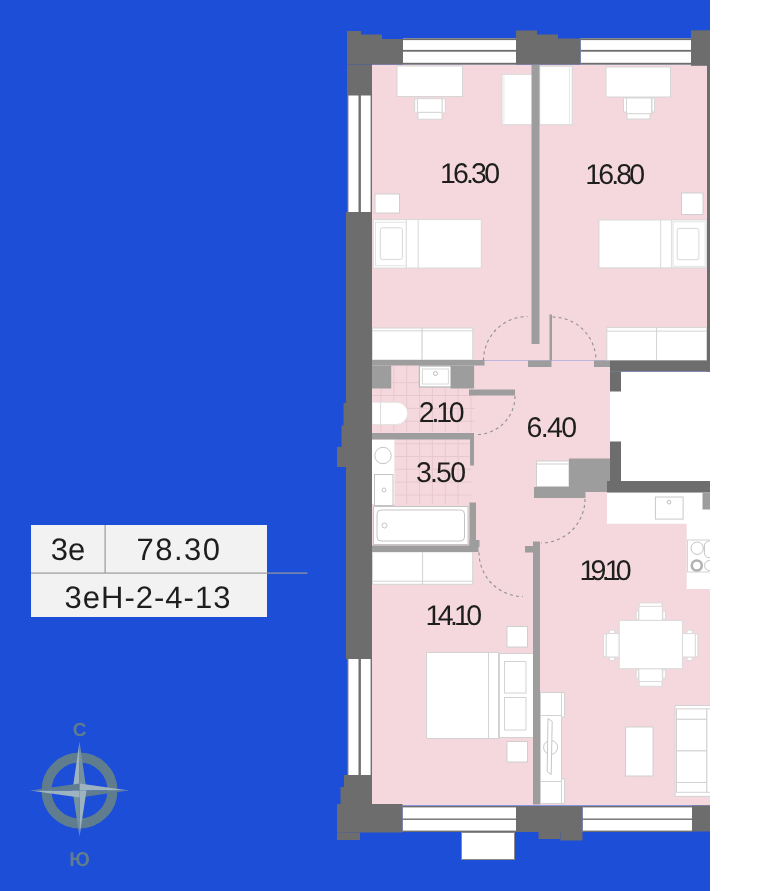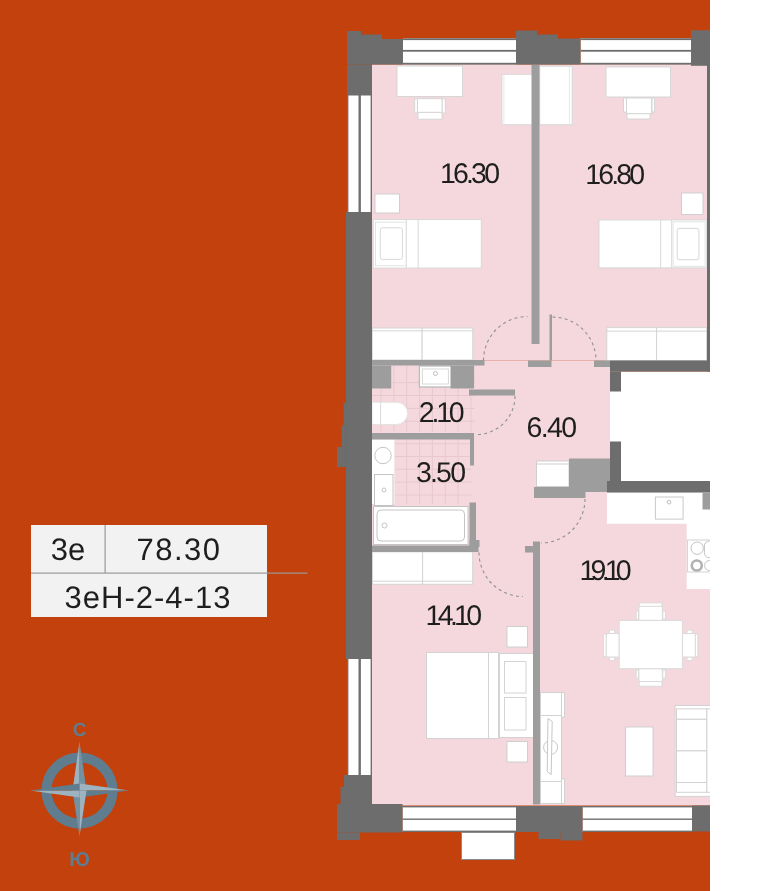--- a/index.html
+++ b/index.html
@@ -1,16 +1,16 @@
 <!DOCTYPE html>
 <html><head>
 <meta charset="utf-8">
 <style>
   html,body{margin:0;padding:0;background:#ffffff;}
-  .page{position:relative;width:710px;height:891px;background:#c2410c;overflow:hidden;
+  .page{position:relative;width:710px;height:891px;background:#1d4ed8;overflow:hidden;
         font-family:"Liberation Sans", sans-serif;}
   svg{position:absolute;left:0;top:0;}
   text{font-family:"Liberation Sans", sans-serif; text-rendering:geometricPrecision;}
   body{-webkit-font-smoothing:antialiased;}
 </style>
 </head>
 <body>
 <div class="page">
 <svg width="760" height="891" viewBox="0 0 760 891">
 <defs>

